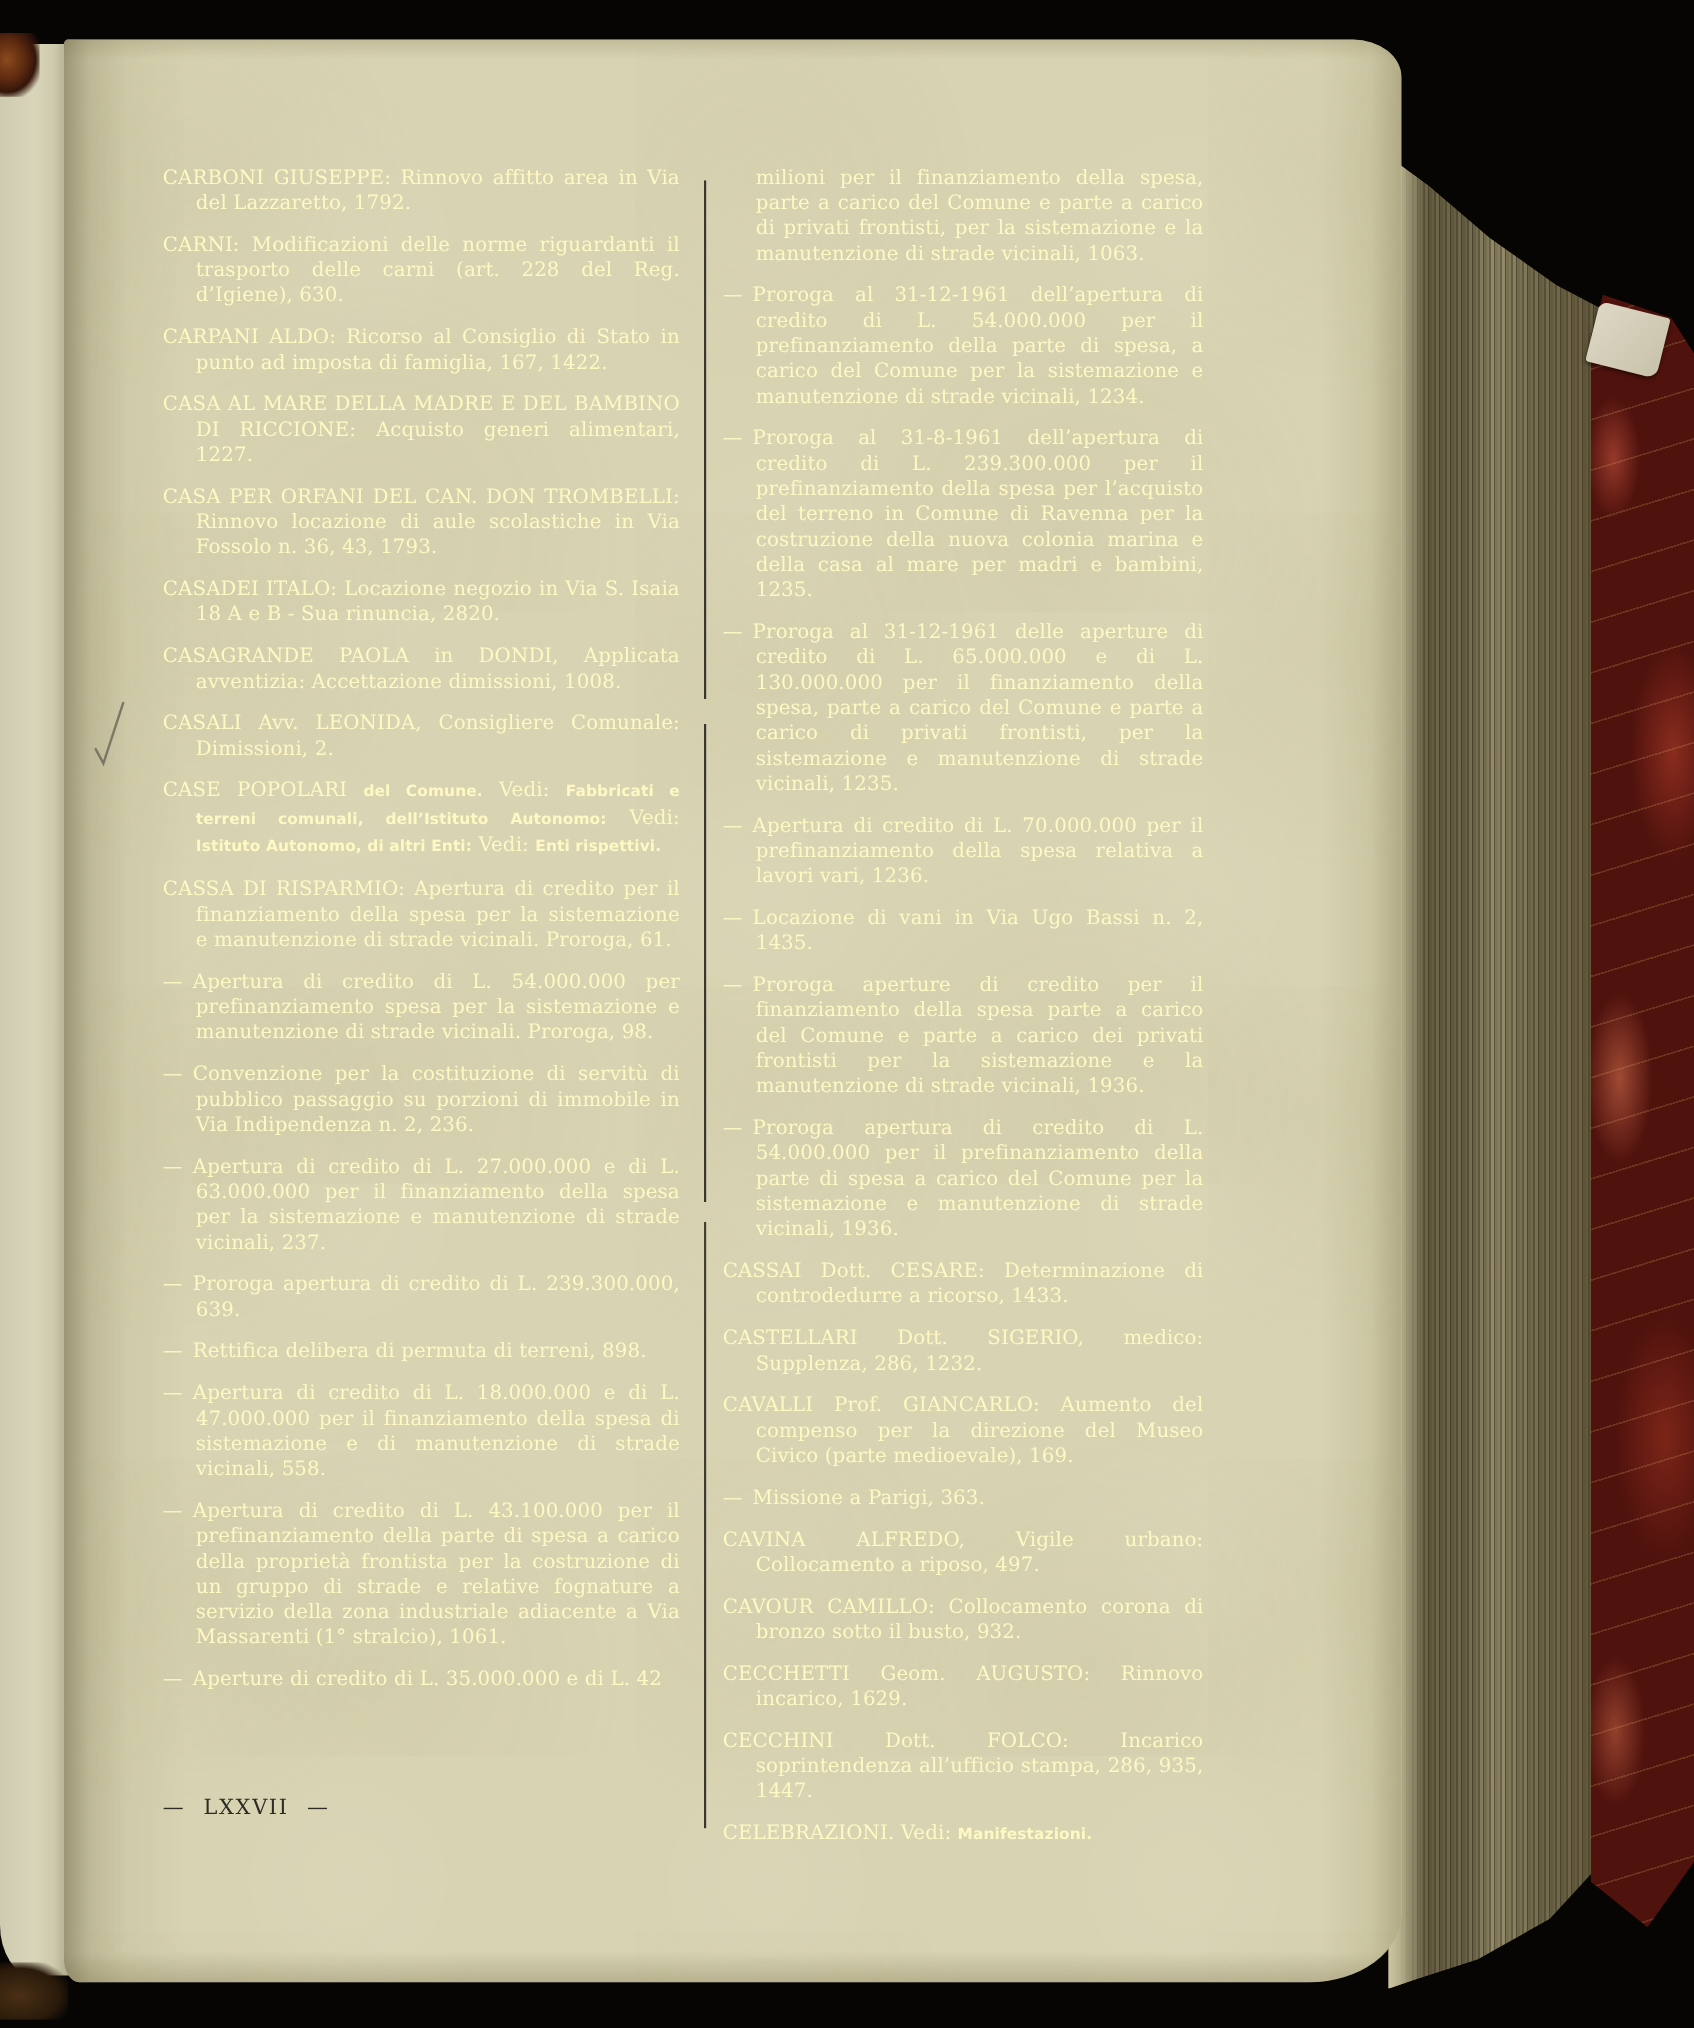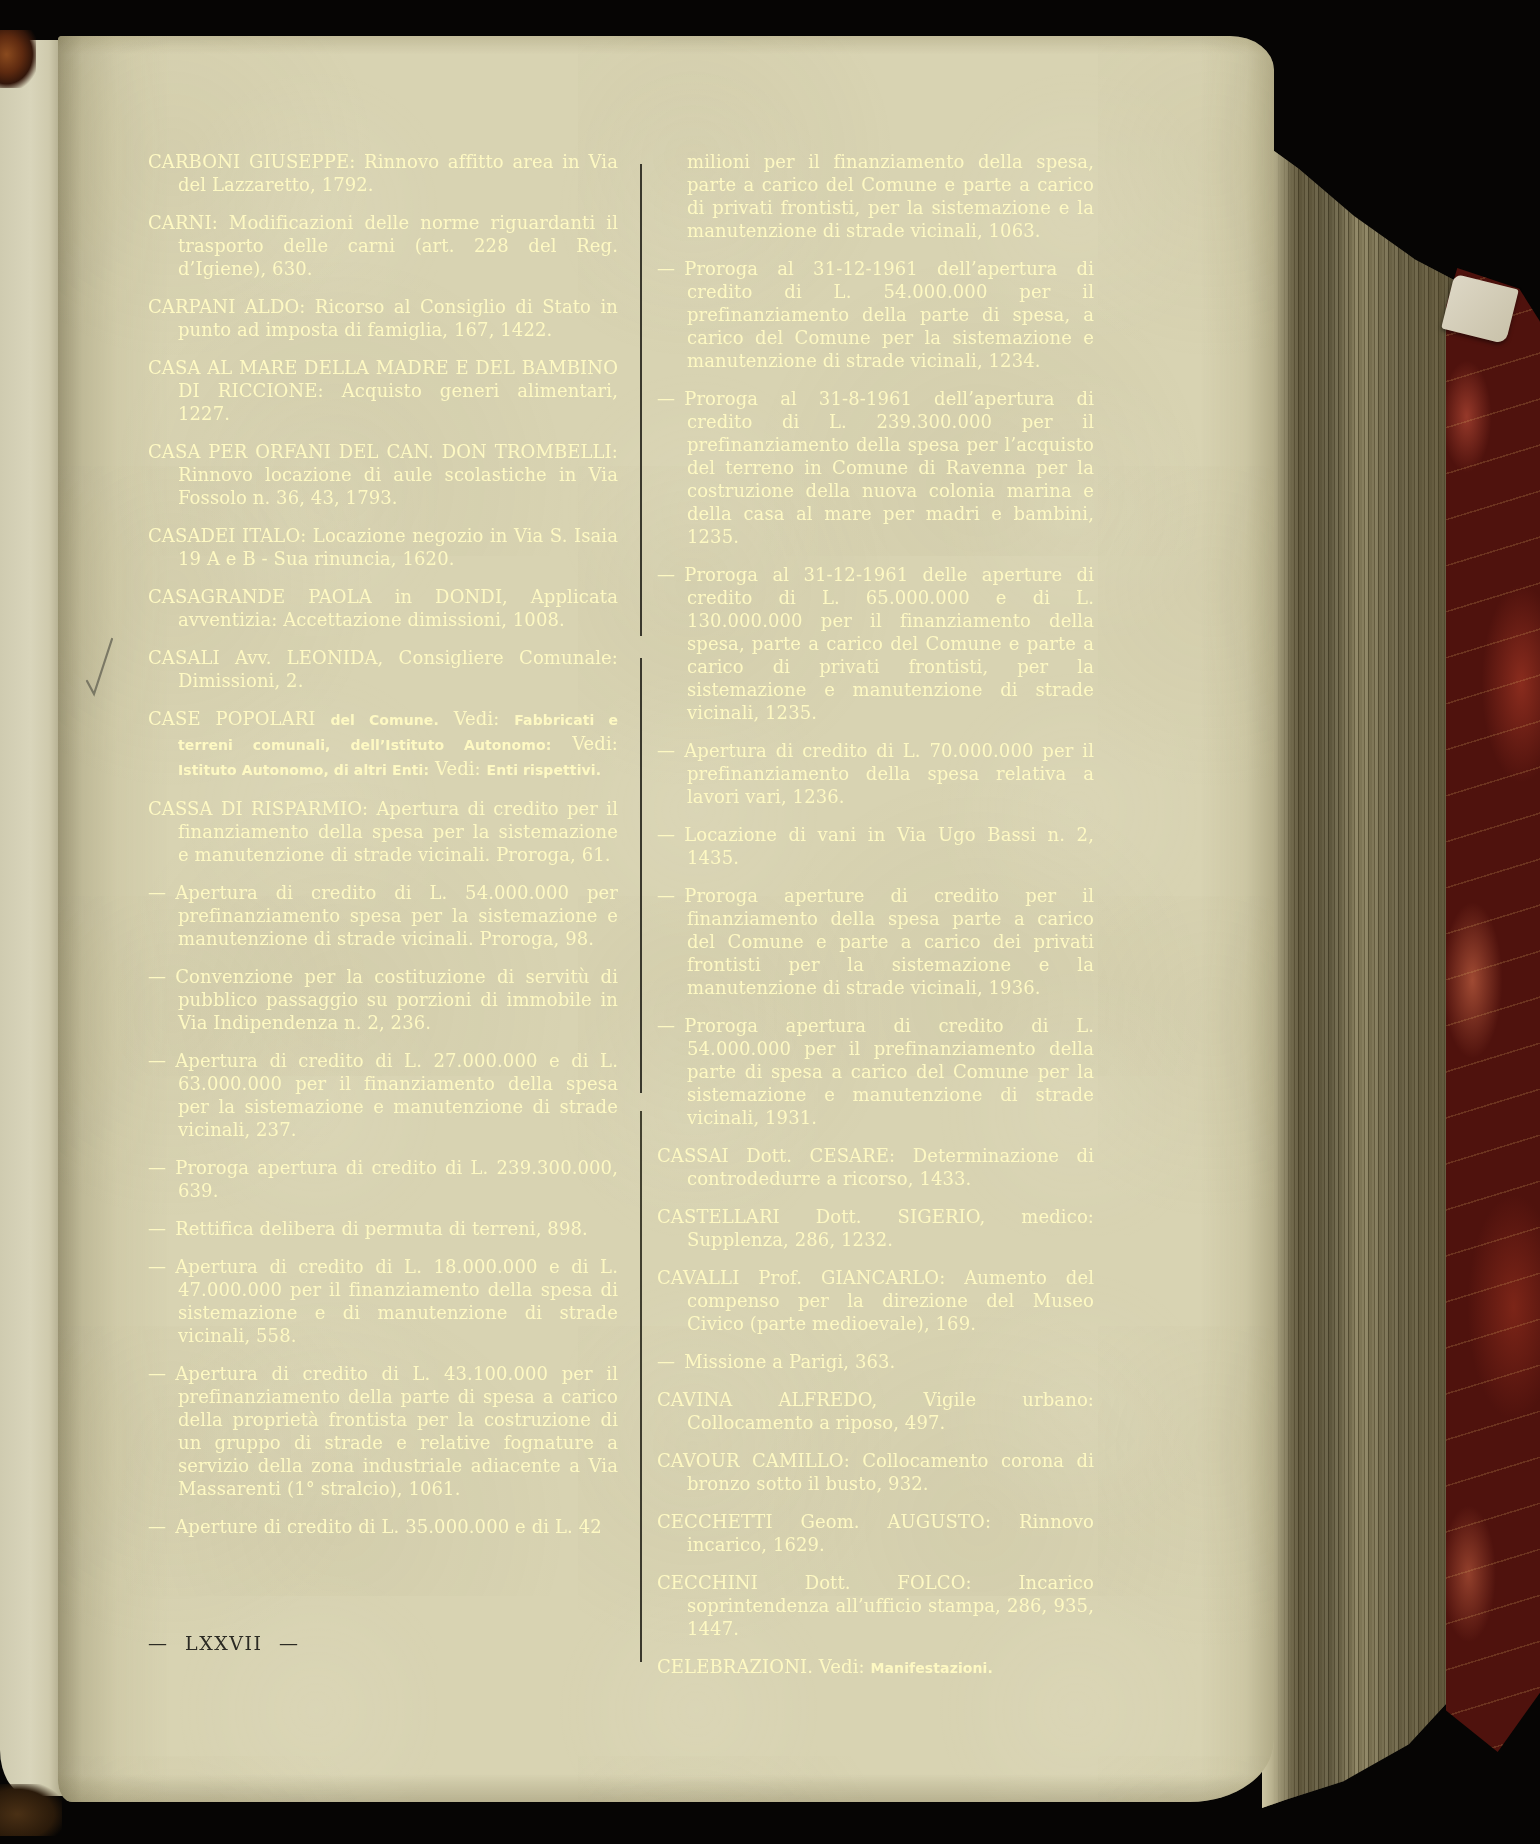--- a/index.html
+++ b/index.html
@@ -132,21 +132,21 @@
     <div class="page-shade"></div>
   </div>
 
   <div class="content">
     <div class="col col-left">
         <p class="entry"><span>CARBONI GIUSEPPE: Rinnovo affitto area in Via del Lazzaretto, 1792.</span></p>
         <p class="entry"><span>CARNI: Modificazioni delle norme riguardanti il trasporto delle carni (art. 228 del Reg. d’Igiene), 630.</span></p>
         <p class="entry"><span>CARPANI ALDO: Ricorso al Consiglio di Stato in punto ad imposta di famiglia, 167, 1422.</span></p>
         <p class="entry"><span>CASA AL MARE DELLA MADRE E DEL BAMBINO DI RICCIONE: Acquisto generi alimentari, 1227.</span></p>
         <p class="entry"><span>CASA PER ORFANI DEL CAN. DON TROMBELLI: Rinnovo locazione di aule scolastiche in Via Fossolo n. 36, 43, 1793.</span></p>
-        <p class="entry"><span>CASADEI ITALO: Locazione negozio in Via S. Isaia 19 A e B - Sua rinuncia, 1620.</span></p>
+        <p class="entry"><span>CASADEI ITALO: Locazione negozio in Via S. Isaia 18 A e B - Sua rinuncia, 2820.</span></p>
         <p class="entry"><span>CASAGRANDE PAOLA in DONDI, Applicata avventizia: Accettazione dimissioni, 1008.</span></p>
         <p class="entry"><span class="checkmark"><svg width="34" height="66" viewBox="0 0 34 66">
               <path d="M28 3 L10 58 L3 45" fill="none" stroke="#72705e" stroke-width="2.2" stroke-linecap="round" opacity="0.9"></path>
             </svg></span><span>CASALI Avv. LEONIDA, Consigliere Comunale: Dimissioni, 2.</span></p>
         <p class="entry"><span>CASE POPOLARI </span><span class="bold-ref">del Comune.</span><span> Vedi: </span><span class="bold-ref">Fabbricati e terreni comunali, dell’Istituto Autonomo:</span><span> Vedi: </span><span class="bold-ref">Istituto Autonomo, di altri Enti:</span><span> Vedi: </span><span class="bold-ref">Enti rispettivi.</span></p>
         <p class="entry"><span>CASSA DI RISPARMIO: Apertura di credito per il finanziamento della spesa per la sistemazione e manutenzione di strade vicinali. Proroga, 61.</span></p>
         <p class="entry">— <span>Apertura di credito di L. 54.000.000 per prefinanziamento spesa per la sistemazione e manutenzione di strade vicinali. Proroga, 98.</span></p>
         <p class="entry">— <span>Convenzione per la costituzione di servitù di pubblico passaggio su porzioni di immobile in Via Indipendenza n. 2, 236.</span></p>
         <p class="entry">— <span>Apertura di credito di L. 27.000.000 e di L. 63.000.000 per il finanziamento della spesa per la sistemazione e manutenzione di strade vicinali, 237.</span></p>
         <p class="entry">— <span>Proroga apertura di credito di L. 239.300.000, 639.</span></p>
@@ -157,21 +157,21 @@
       </div>
     <div class="divider"></div>
     <div class="col col-right">
         <p class="entry cont"><span>milioni per il finanziamento della spesa, parte a carico del Comune e parte a carico di privati frontisti, per la sistemazione e la manutenzione di strade vicinali, 1063.</span></p>
         <p class="entry">— <span>Proroga al 31-12-1961 dell’apertura di credito di L. 54.000.000 per il prefinanziamento della parte di spesa, a carico del Comune per la sistemazione e manutenzione di strade vicinali, 1234.</span></p>
         <p class="entry">— <span>Proroga al 31-8-1961 dell’apertura di credito di L. 239.300.000 per il prefinanziamento della spesa per l’acquisto del terreno in Comune di Ravenna per la costruzione della nuova colonia marina e della casa al mare per madri e bambini, 1235.</span></p>
         <p class="entry">— <span>Proroga al 31-12-1961 delle aperture di credito di L. 65.000.000 e di L. 130.000.000 per il finanziamento della spesa, parte a carico del Comune e parte a carico di privati frontisti, per la sistemazione e manutenzione di strade vicinali, 1235.</span></p>
         <p class="entry">— <span>Apertura di credito di L. 70.000.000 per il prefinanziamento della spesa relativa a lavori vari, 1236.</span></p>
         <p class="entry">— <span>Locazione di vani in Via Ugo Bassi n. 2, 1435.</span></p>
         <p class="entry">— <span>Proroga aperture di credito per il finanziamento della spesa parte a carico del Comune e parte a carico dei privati frontisti per la sistemazione e la manutenzione di strade vicinali, 1936.</span></p>
-        <p class="entry">— <span>Proroga apertura di credito di L. 54.000.000 per il prefinanziamento della parte di spesa a carico del Comune per la sistemazione e manutenzione di strade vicinali, 1931.</span></p>
+        <p class="entry">— <span>Proroga apertura di credito di L. 54.000.000 per il prefinanziamento della parte di spesa a carico del Comune per la sistemazione e manutenzione di strade vicinali, 1936.</span></p>
         <p class="entry"><span>CASSAI Dott. CESARE: Determinazione di controdedurre a ricorso, 1433.</span></p>
         <p class="entry"><span>CASTELLARI Dott. SIGERIO, medico: Supplenza, 286, 1232.</span></p>
         <p class="entry"><span>CAVALLI Prof. GIANCARLO: Aumento del compenso per la direzione del Museo Civico (parte medioevale), 169.</span></p>
         <p class="entry">— <span>Missione a Parigi, 363.</span></p>
         <p class="entry"><span>CAVINA ALFREDO, Vigile urbano: Collocamento a riposo, 497.</span></p>
         <p class="entry"><span>CAVOUR CAMILLO: Collocamento corona di bronzo sotto il busto, 932.</span></p>
         <p class="entry"><span>CECCHETTI Geom. AUGUSTO: Rinnovo incarico, 1629.</span></p>
         <p class="entry"><span>CECCHINI Dott. FOLCO: Incarico soprintendenza all’ufficio stampa, 286, 935, 1447.</span></p>
         <p class="entry"><span>CELEBRAZIONI. Vedi: </span><span class="bold-ref">Manifestazioni.</span></p>
       </div>

